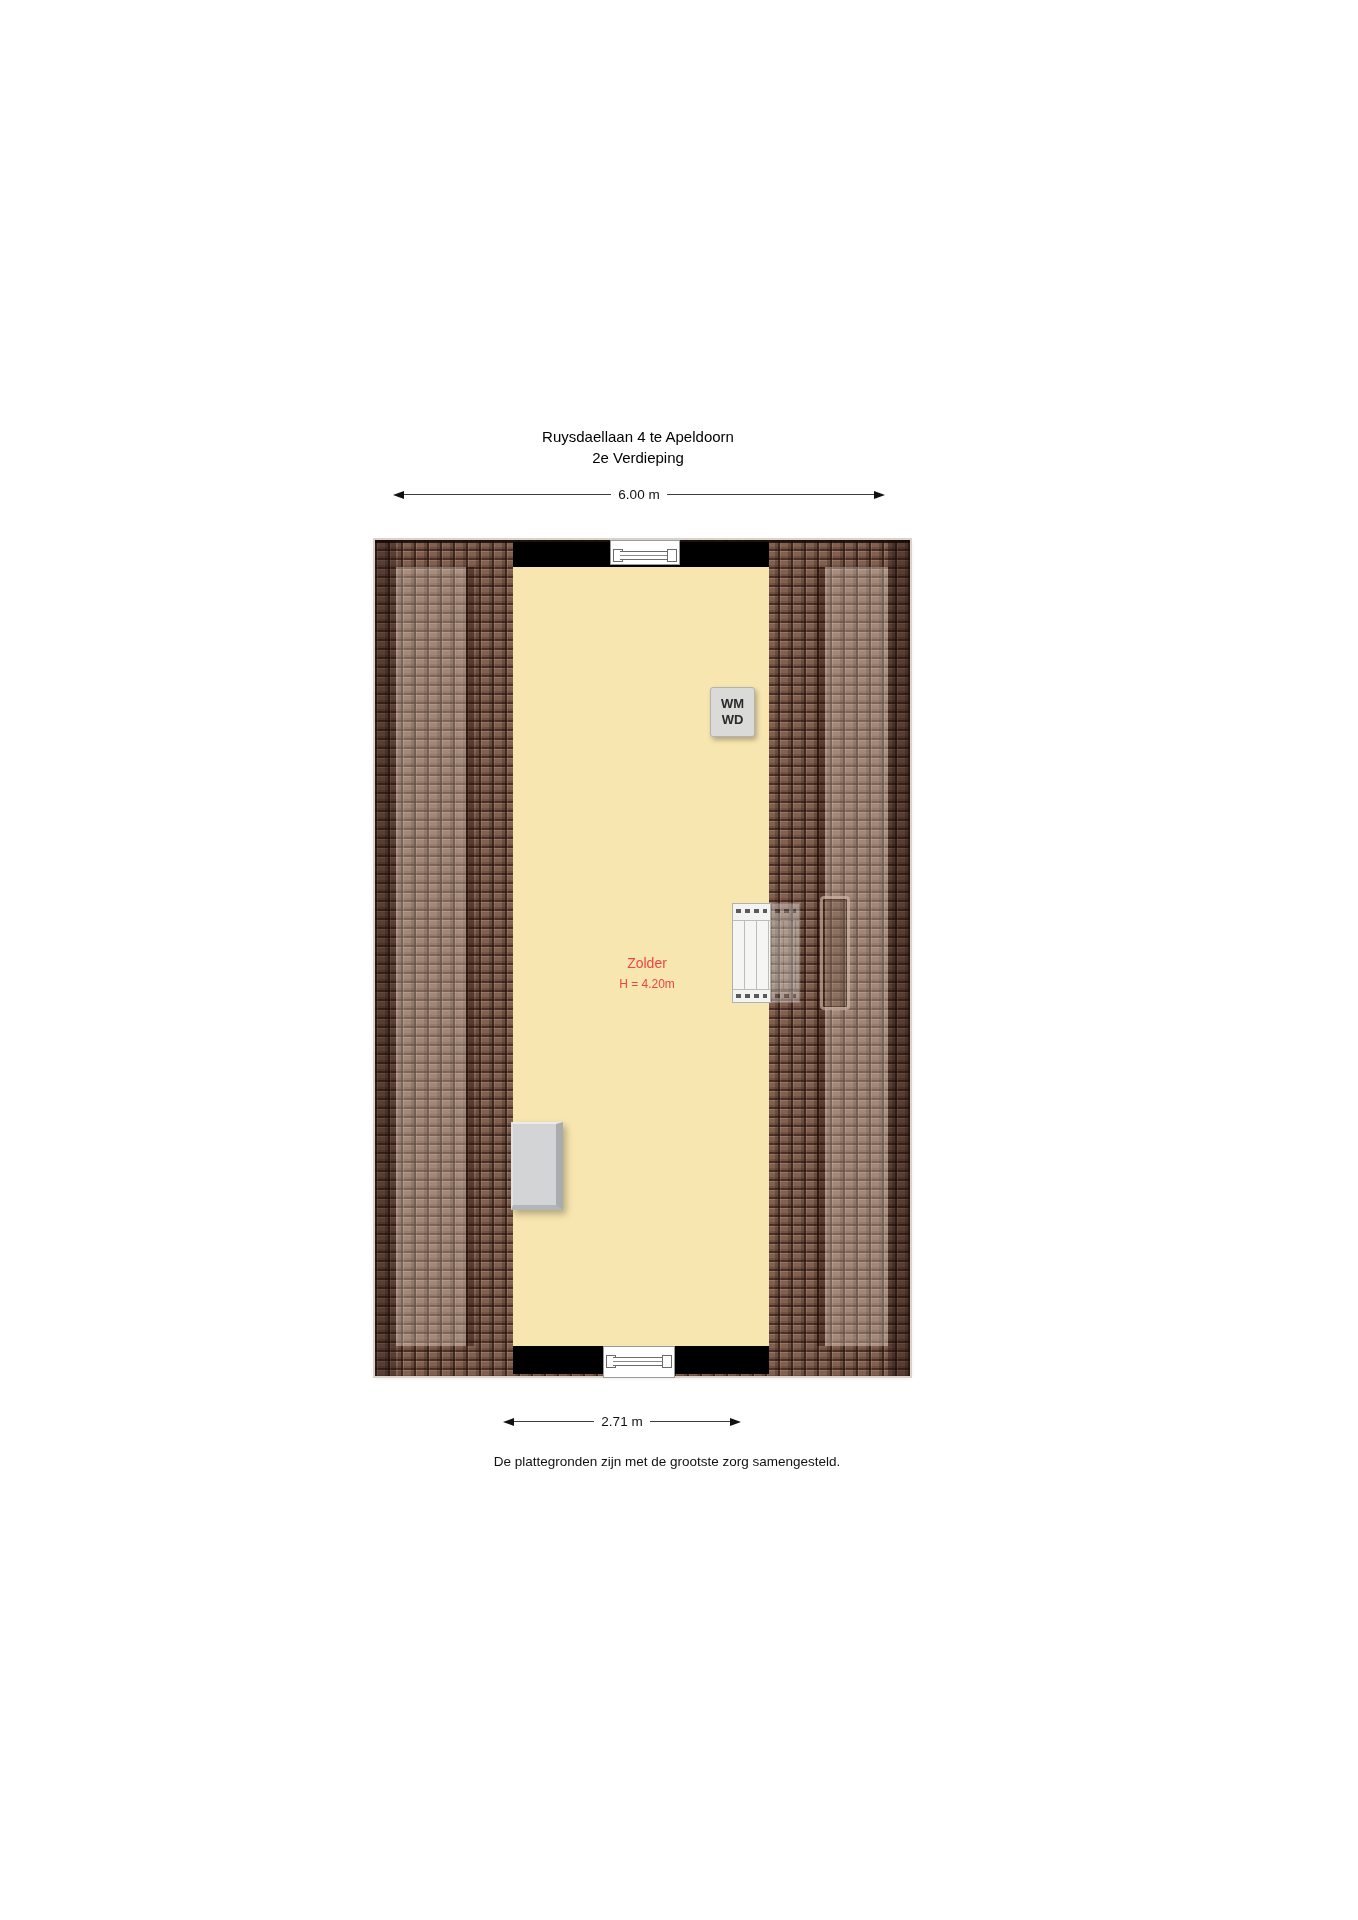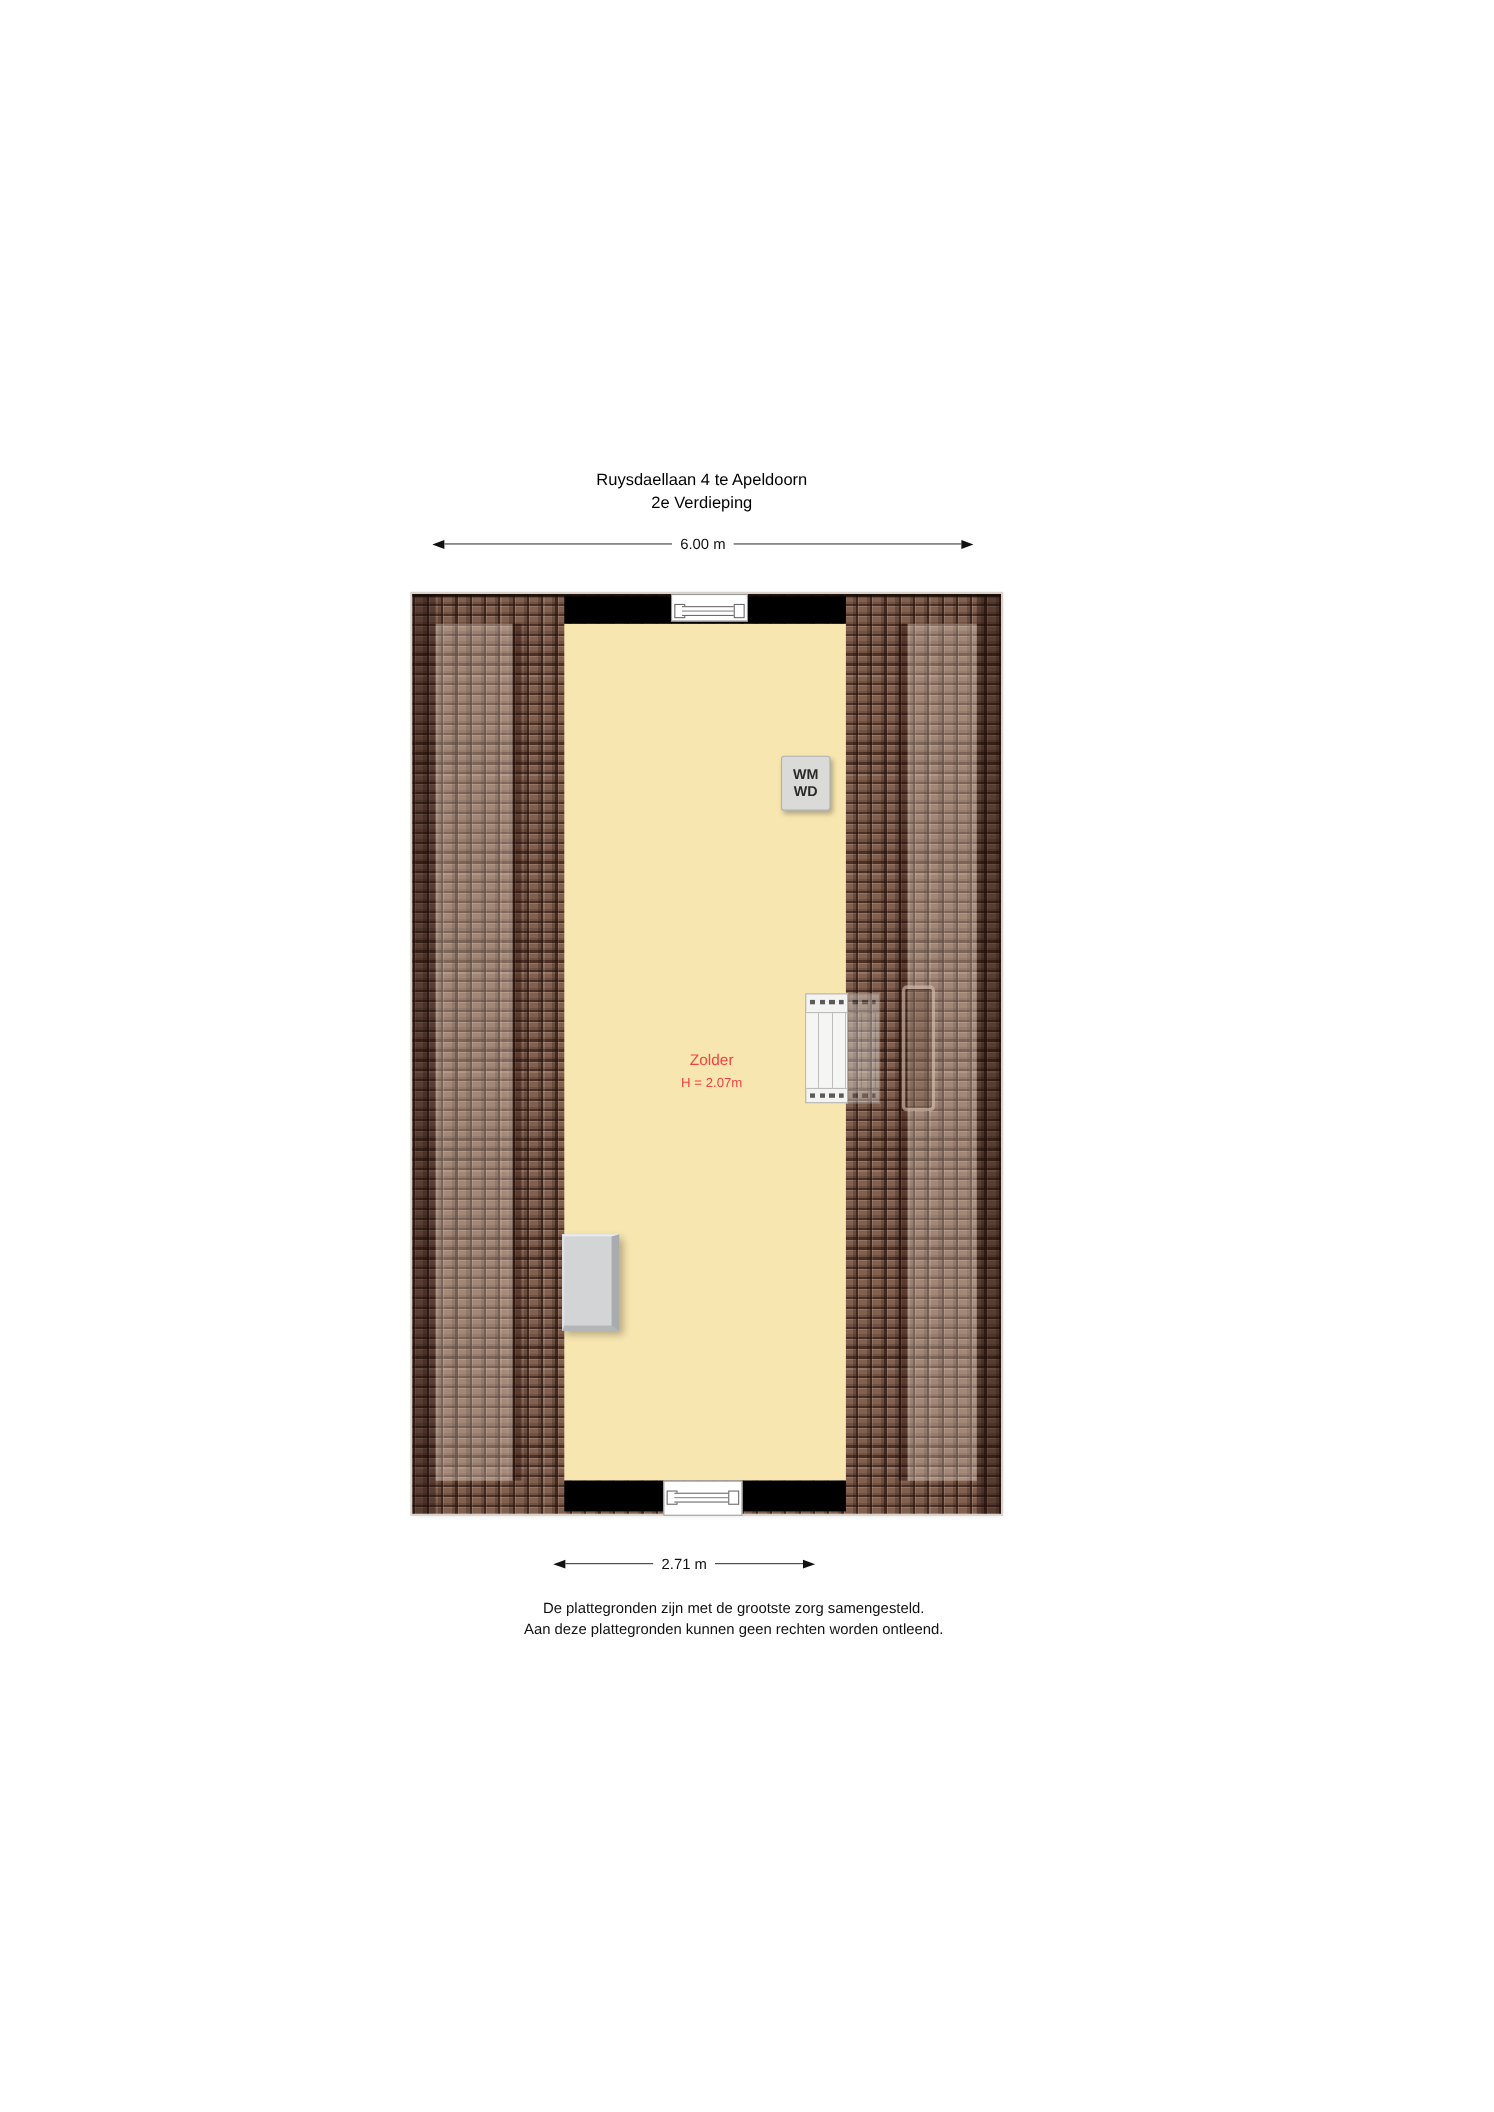--- a/index.html
+++ b/index.html
@@ -131,31 +131,30 @@
       <span class="slats"></span>
       <span class="dash-bottom"></span>
     </div>
 
     <div class="abs skylight"></div>
 
     <div class="abs storage"></div>
 
     <div class="abs room-label">
       <div class="room-name">Zolder</div>
-      <div class="room-h">H = 2.07m</div>
+      <div class="room-h">H = 4.20m</div>
     </div>
   </div>
 
 
   <div class="abs dim-h" style="left:503px;top:1413px;width:238px;">
     <span class="arr left"></span>
     <span class="line"></span>
     <span class="dim-label">2.71 m</span>
     <span class="line"></span>
     <span class="arr right"></span>
   </div>
 
   <div class="abs disclaimer-block">
     <div>De plattegronden zijn met de grootste zorg samengesteld.</div>
-    <div>Aan deze plattegronden kunnen geen rechten worden ontleend.</div>
   </div>
 
 </div>
 
 </body></html>

